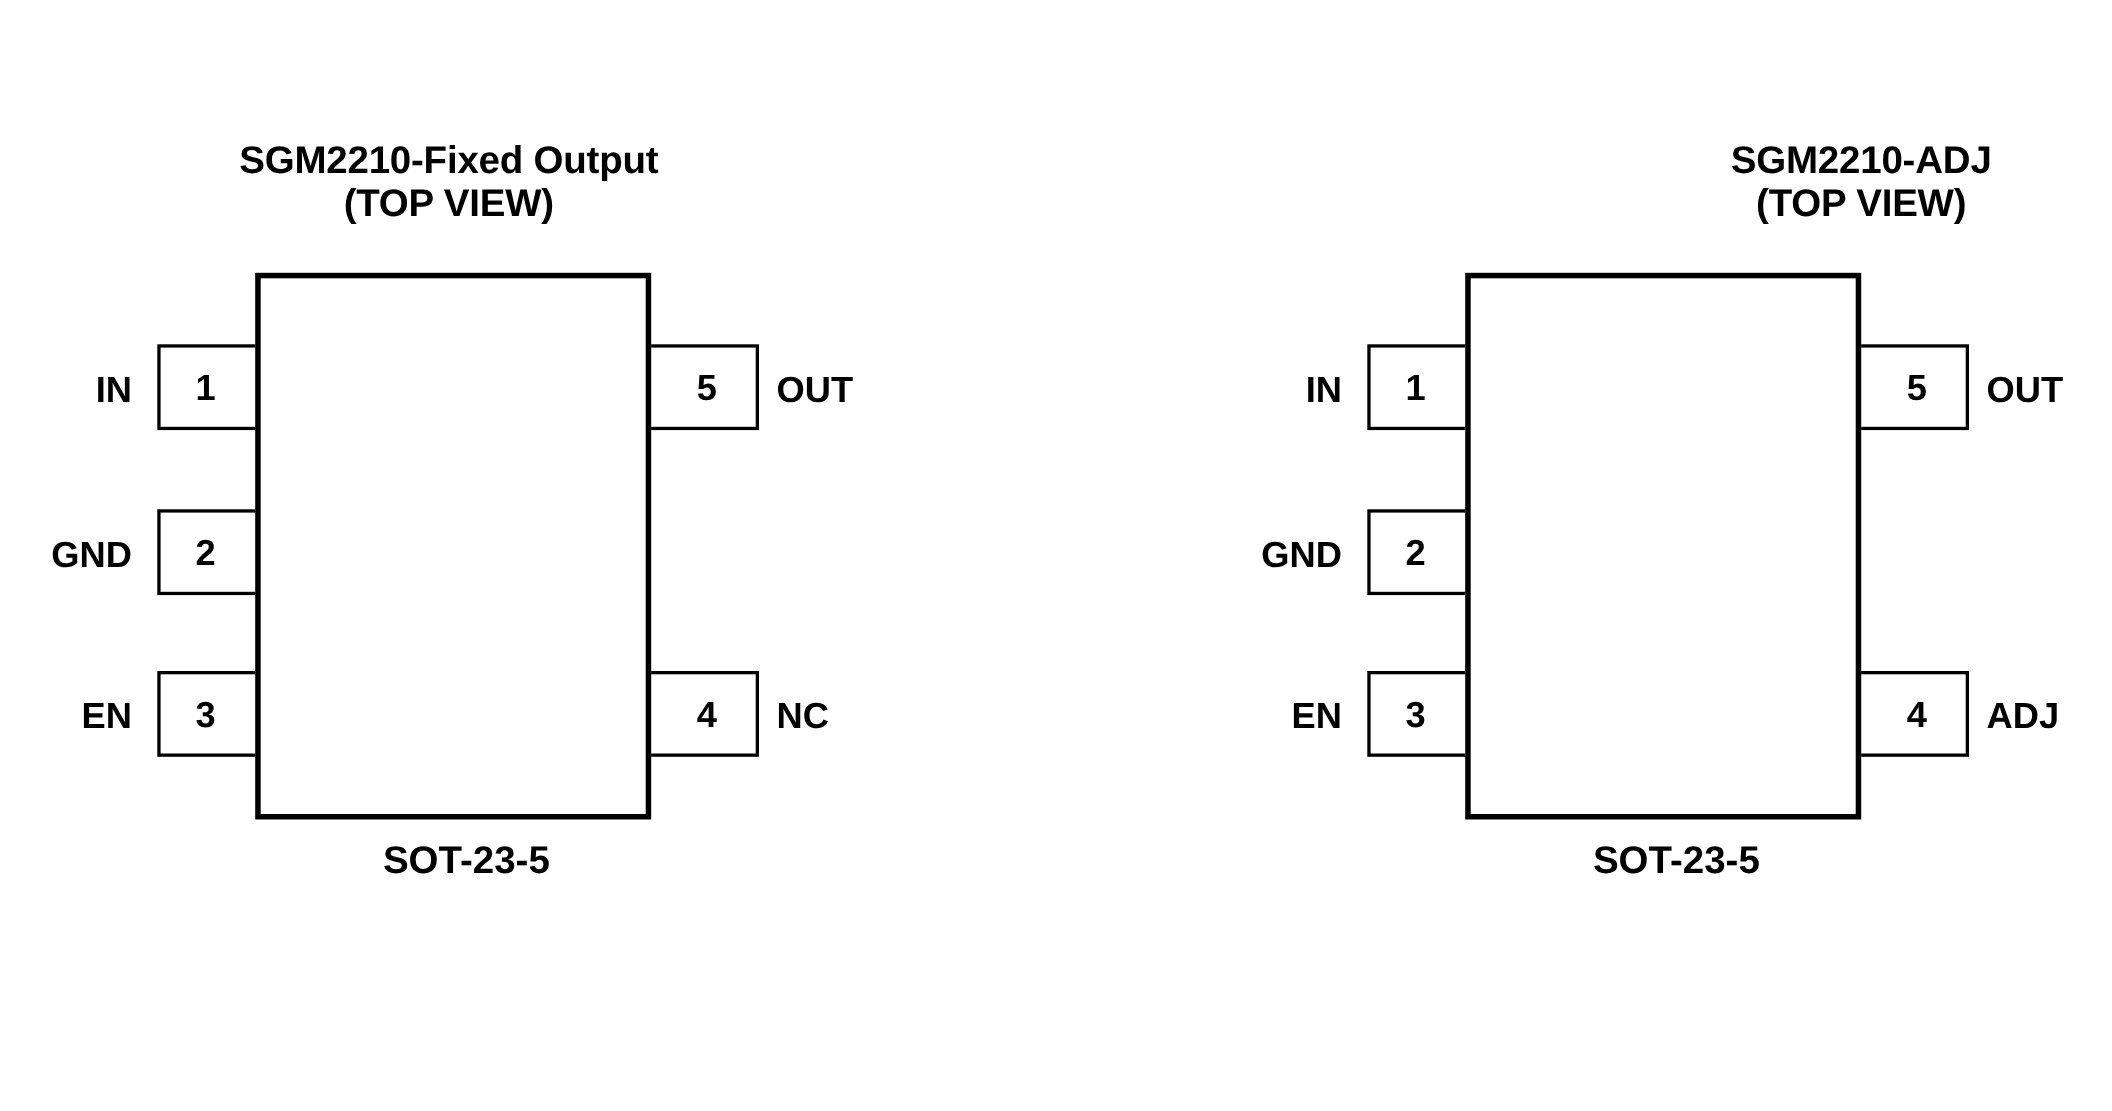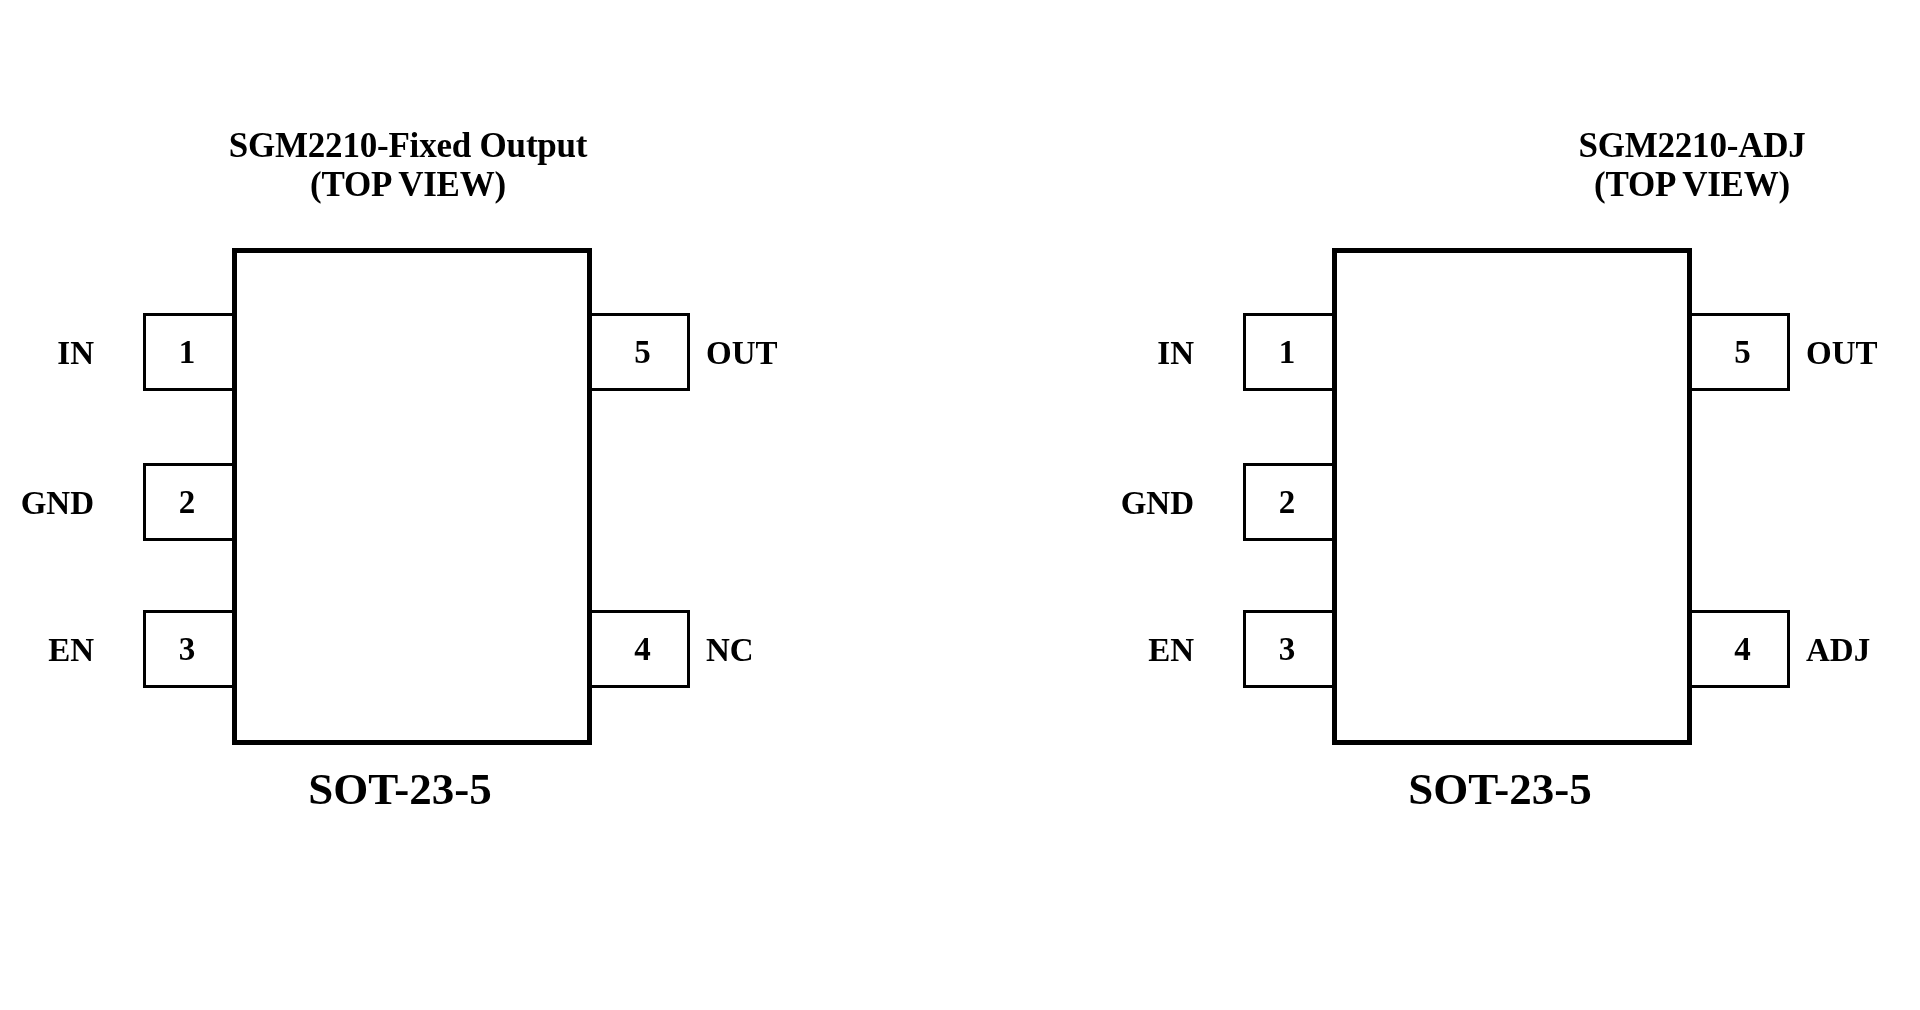--- a/index.html
+++ b/index.html
@@ -26,21 +26,20 @@
     height: 1010px;
     background: #ffffff;
   }
 
   
   .diagram {
     position: absolute;
     top: 0;
     width: 900px;
     height: 1010px;
-    font-family: Liberation Serif, serif;
   }
   .diagram.left  { left: 0px; }
   .diagram.right { left: 1100px; }
 
   
   .title-block {
     position: absolute;
     top: 126px;
     left: 0;
     width: 816px;           
@@ -116,39 +115,39 @@
   
   .pin-label {
     position: absolute;
     font-size: 33px;
     font-weight: bold;
     line-height: 1;
     white-space: nowrap;
     z-index: 4;
   }
   .pin-label.lbl-left {
-    right: 806px;             
+    right: 780px;             
     text-align: left;
   }
   .pin-label.lbl-right {
     left: 706px;
     text-align: center;
   }
   .pin-label.row1 { top: 337px; }
   .pin-label.row2 { top: 487px; }
   .pin-label.row3 { top: 634px; }
 
   
   .footprint {
     position: absolute;
     top: 763px;
-    left: 220px;
+    left: 244px;
     width: 360px;
     text-align: center;
-    font-size: 45px;
+    font-size: 35px;
     font-weight: bold;
     white-space: nowrap;
   }
 </style>
 </head>
 <body>
 
 <div id="canvas">
 
   <div class="diagram left">

